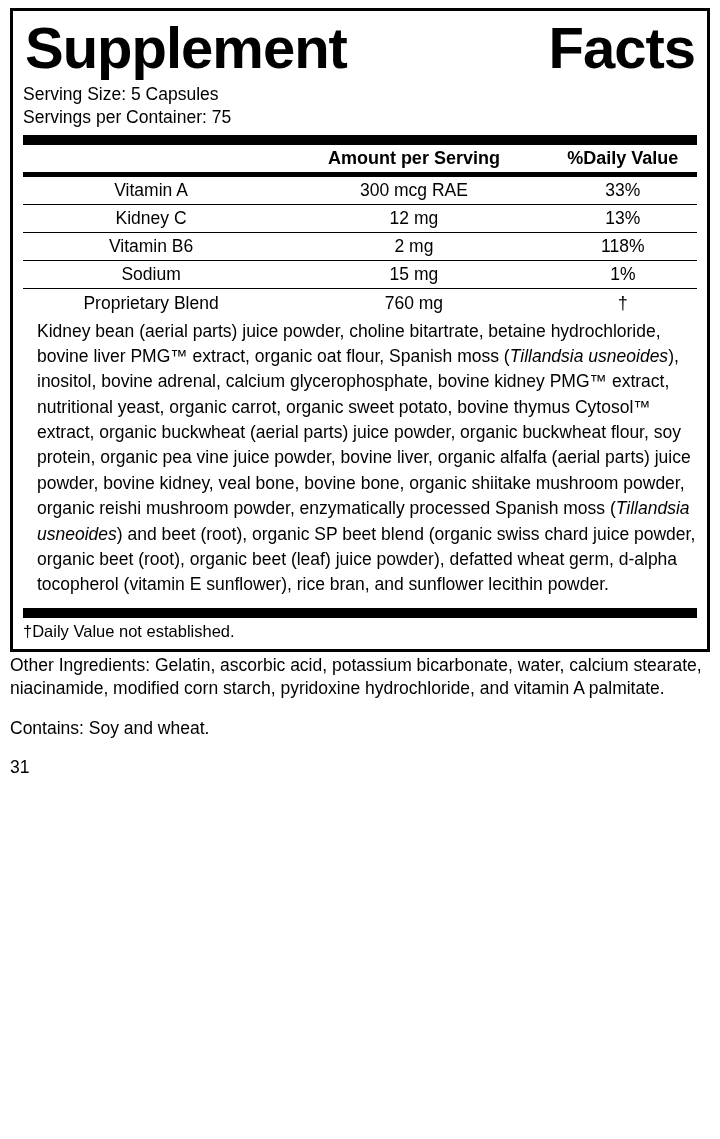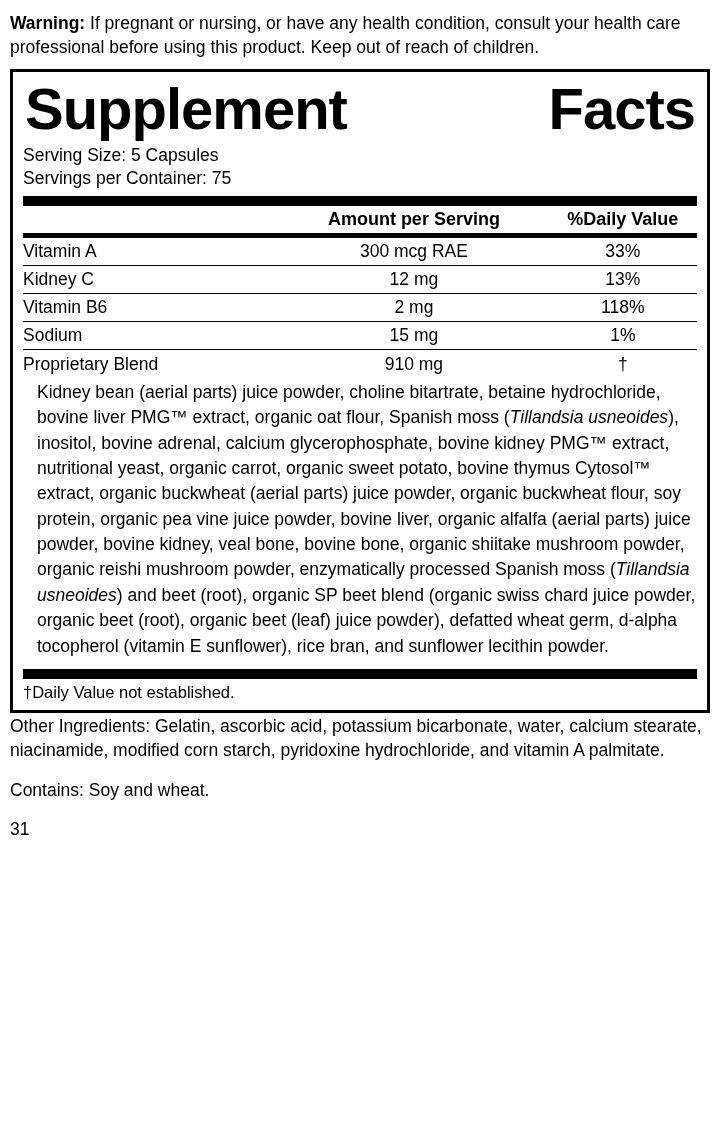--- a/index.html
+++ b/index.html
@@ -60,21 +60,21 @@
 
   table.facts {
     width: 100%;
     border-collapse: collapse;
     font-size: 17.5px;
   }
   table.facts td, table.facts th {
     padding: 3px 0 3px 0;
     vertical-align: top;
   }
-  .col-name { text-align: left; width: 38%; margin-top: 8px; }
+  .col-name { text-align: center; width: 38%; margin-top: 8px; }
   .col-amt  { text-align: center; width: 40%; }
   .col-dv   { text-align: center; width: 22%; }
 
   thead th {
     font-weight: bold;
     font-size: 18px;
     padding-bottom: 5px;
     padding-top: 4px;
   }
   thead th.col-name { font-weight: normal; }
@@ -113,23 +113,20 @@
   .page-num {
     font-size: 17.5px;
     margin-top: 18px;
   }
 </style>
 </head>
 <body>
 
 <div class="page">
 
-  <p class="warning">
-    <b>Warning:</b><span> If pregnant or nursing, or have any health condition, consult your health care professional before using this product. Keep out of reach of children.</span>
-  </p>
 
   <div class="panel">
 
     <div class="sf-title">
       <span>Supplement</span>
       <span>Facts</span>
     </div>
 
     <div class="serving-line">Serving Size: 5 Capsules</div>
     <div class="serving-line">Servings per Container: 75</div>
@@ -165,21 +162,21 @@
           <td class="col-amt">2 mg</td>
           <td class="col-dv">118%</td>
         </tr>
         <tr class="nutrient">
           <td class="col-name">Sodium</td>
           <td class="col-amt">15 mg</td>
           <td class="col-dv">1%</td>
         </tr>
         <tr class="blend">
           <td class="col-name">Proprietary Blend</td>
-          <td class="col-amt">910 mg</td>
+          <td class="col-amt">760 mg</td>
           <td class="col-dv">†</td>
         </tr>
       </tbody>
     </table>
 
     <div class="blend-desc">
       <span>Kidney bean (aerial parts) juice powder, choline bitartrate, betaine hydrochloride, bovine liver PMG™ extract, organic oat flour, Spanish moss (</span><i>Tillandsia usneoides</i><span>), inositol, bovine adrenal, calcium glycerophosphate, bovine kidney PMG™ extract, nutritional yeast, organic carrot, organic sweet potato, bovine thymus Cytosol™ extract, organic buckwheat (aerial parts) juice powder, organic buckwheat flour, soy protein, organic pea vine juice powder, bovine liver, organic alfalfa (aerial parts) juice powder, bovine kidney, veal bone, bovine bone, organic shiitake mushroom powder, organic reishi mushroom powder, enzymatically processed Spanish moss (</span><i>Tillandsia usneoides</i><span>) and beet (root), organic SP beet blend (organic swiss chard juice powder, organic beet (root), organic beet (leaf) juice powder), defatted wheat germ, d-alpha tocopherol (vitamin E sunflower), rice bran, and sunflower lecithin powder.</span>
     </div>
 
     <div class="rule-thick"></div>

